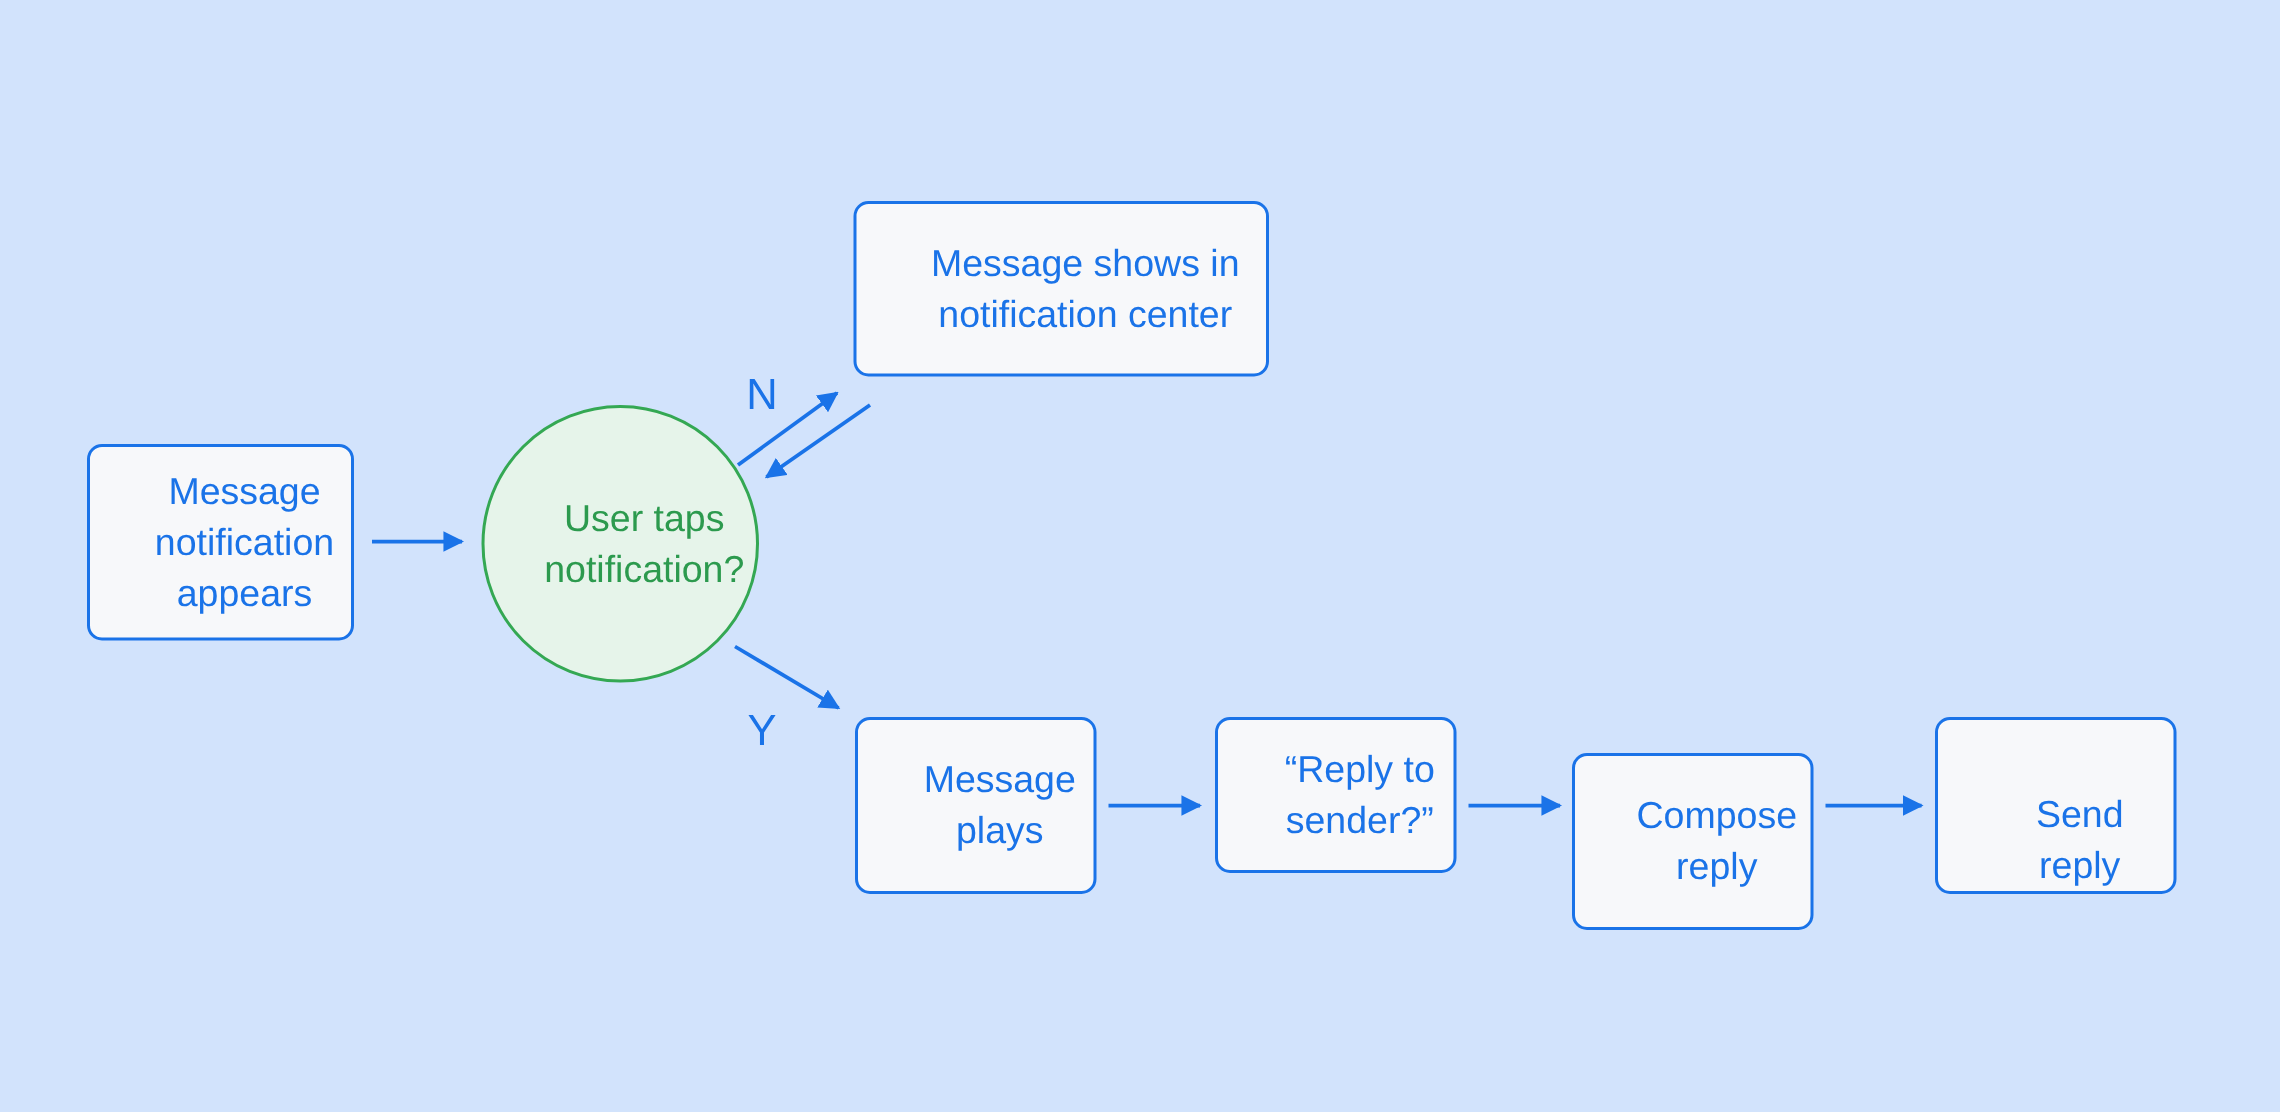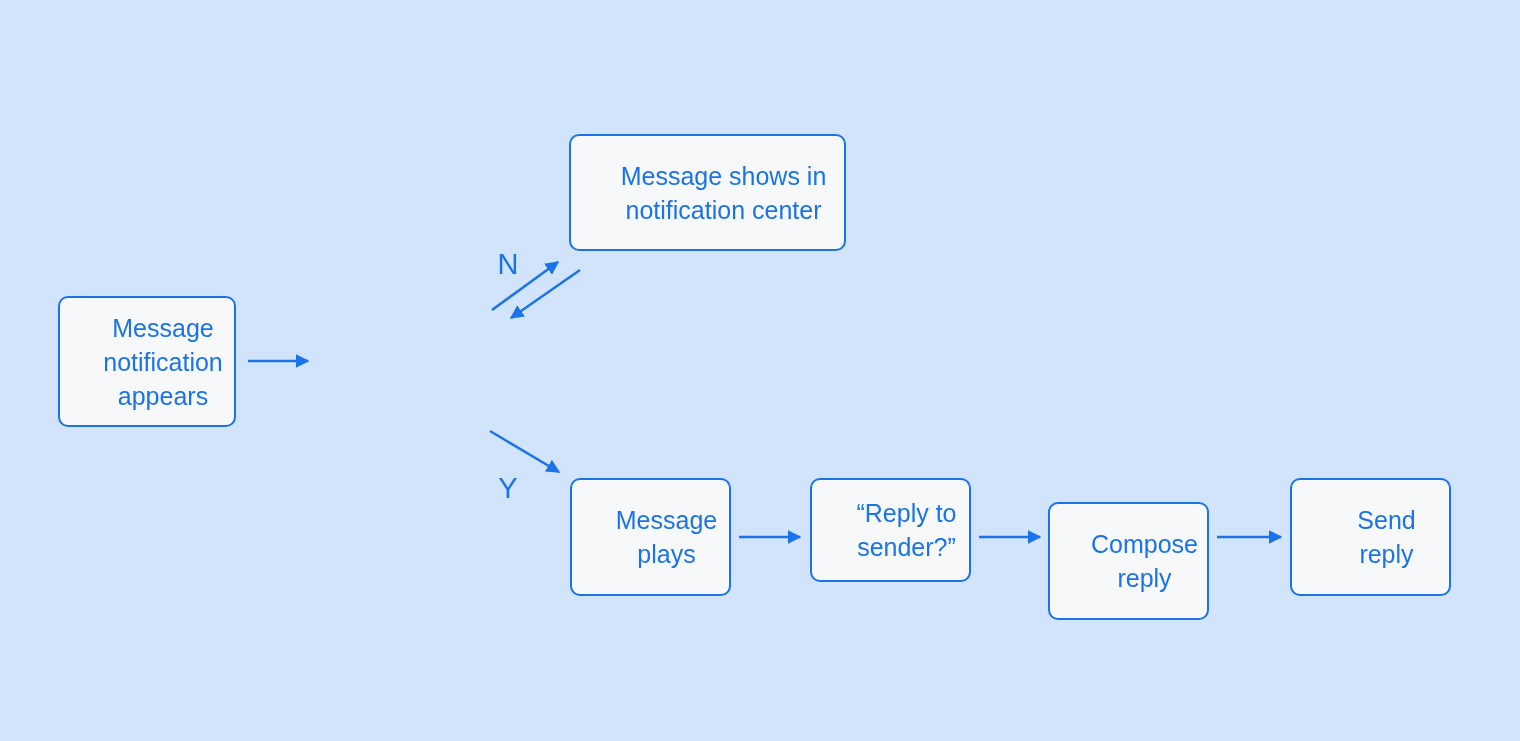--- a/index.html
+++ b/index.html
@@ -54,21 +54,21 @@
     font-size: 29px;
     line-height: 29px;
   }
   
   .n-start   { left: 58px;   top: 296px; width: 178px; height: 131px; }
   .n-shows   { left: 569px;  top: 134px; width: 277px; height: 117px; }
   .n-taps    { left: 321px;  top: 270px; width: 185px; height: 185px; }
   .n-plays   { left: 570px;  top: 478px; width: 161px; height: 118px; }
   .n-reply   { left: 810px;  top: 478px; width: 161px; height: 104px; align-items: center; }
   .n-compose { left: 1048px; top: 502px; width: 161px; height: 118px; }
-  .n-send    { left: 1290px; top: 478px; width: 161px; height: 118px; }
+  .n-send    { left: 1290px; top: 478px; width: 161px; height: 118px; align-items: flex-end; }
   .l-no  { left: 508px; top: 264px; }
   .l-yes { left: 508px; top: 488px; }
 </style>
 </head>
 <body>
 
 <div class="canvas">
 
   <svg class="edges-layer" width="1520" height="741" viewBox="0 0 1520 741" xmlns="http://www.w3.org/2000/svg">
     <defs>
@@ -89,20 +89,24 @@
     <span>Message
 notification
 appears</span>
   </div>
 
   <div class="node rect n-shows">
     <span>Message shows in
 notification center</span>
   </div>
 
+  <div class="node decision n-taps">
+    <span>User taps
+notification?</span>
+  </div>
 
   <div class="node rect n-plays">
     <span>Message
 plays</span>
   </div>
 
   <div class="node rect n-reply">
     <span>“Reply to
 sender?”</span>
   </div>

